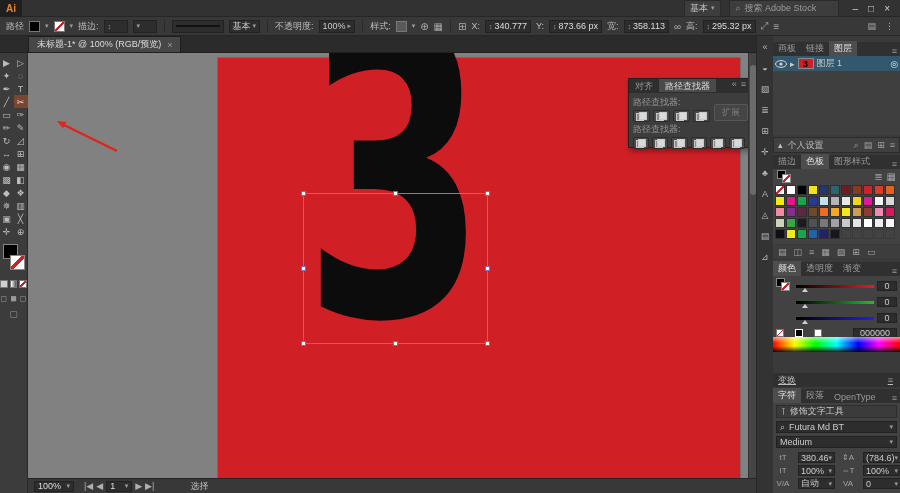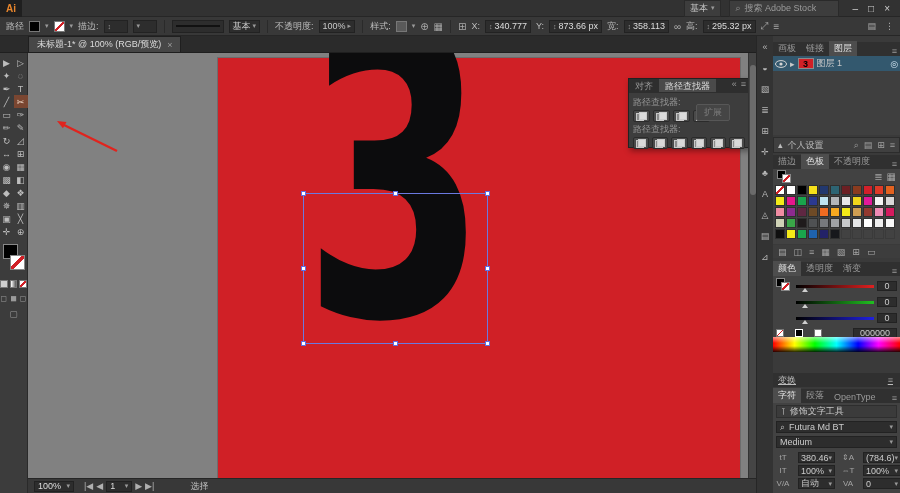--- a/index.html
+++ b/index.html
@@ -322,21 +322,21 @@
       </div>
       <div class="body">
         <div class="pf-label">路径查找器:</div>
         <div class="pf-row">
 
         <span class="pf-btn"></span>
             <span class="pf-btn"></span>
             <span class="pf-btn"></span>
             <span class="pf-btn"></span>
           </div>
-        <span class="pf-expand" style="position:absolute;right:19px;top:25px;">扩展</span>
+        <span class="pf-expand" style="position:absolute;right:1px;top:25px;">扩展</span>
         <div class="pf-label">路径查找器:</div>
         <div class="pf-row">
 
         <span class="pf-btn"></span>
             <span class="pf-btn"></span>
             <span class="pf-btn"></span>
             <span class="pf-btn"></span>
             <span class="pf-btn"></span>
             <span class="pf-btn"></span>
           </div>
@@ -411,21 +411,21 @@
       <span>⌕</span>
           <span>▤</span>
           <span>⊞</span>
           <span>≡</span>
         </span>
     </div>
 
     <div class="rp tabs-row" id="sw-tabs">
       <span class="tab">描边</span>
       <span class="tab active">色板</span>
-      <span class="tab">不透明度</span>
+      <span class="tab">图形样式</span>
       <span class="tab-menu">≡</span>
     </div>
 
     <div class="rp" id="sw-head">
       <span class="mini-fs">
           <span class="f"></span>
           <span class="s"></span>
         </span>
       <span class="view-ics">
         <span>≣</span>

